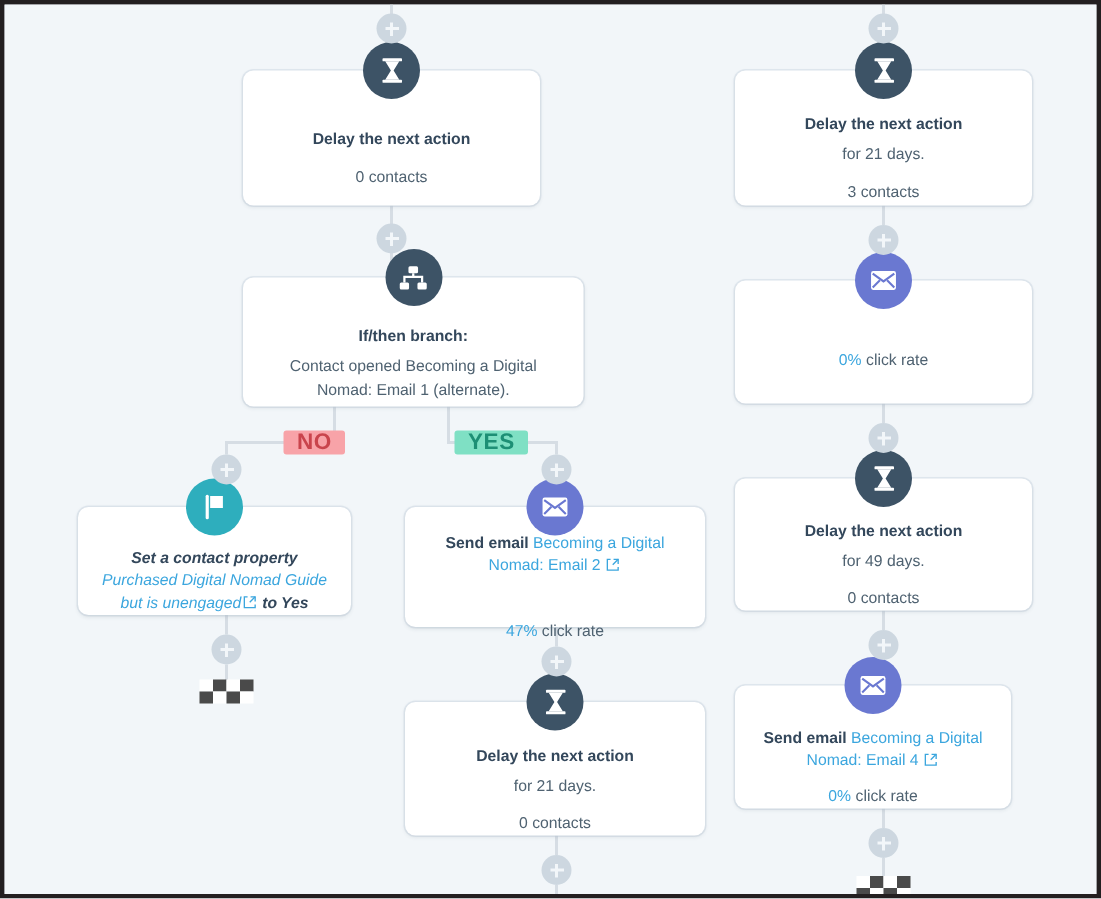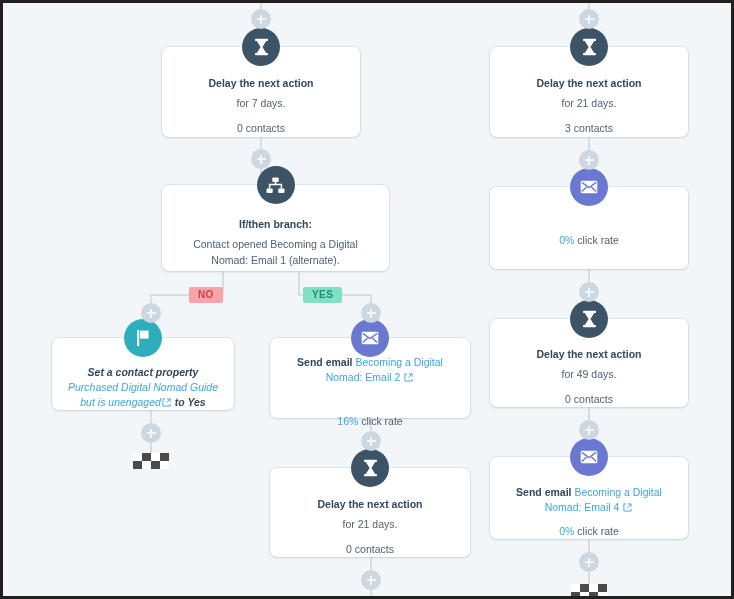--- a/index.html
+++ b/index.html
@@ -121,21 +121,21 @@
   
   .extlink {
     display: inline-block;
     vertical-align: -1px;
     margin: 0 1px;
   }
 
   
   .blabel {
     position: absolute;
-    font-size: 10px;
+    font-size: 15px;
     font-weight: bold;
     letter-spacing: 0.4px;
     padding: 2px 9px 3px 9px;
     border-radius: 2px;
     z-index: 4;
     line-height: 11px;
   }
   .blabel.no  { background: #f8a3a8; color: #c9444c; }
   .blabel.yes { background: #7fe0c4; color: #1d8f75; }
 
@@ -211,21 +211,20 @@
 
     <div class="card" style="left:159px; top:44px; width:198px; height:90px;">
       <div class="bubble delay">
         <svg width="17" height="18" viewBox="0 0 17 18" fill="none">
           <rect x="2" y="0.8" width="13" height="2.1" rx="0.6" fill="#fff"></rect>
           <rect x="2" y="15.1" width="13" height="2.1" rx="0.6" fill="#fff"></rect>
           <path d="M3.8 2.9 H13.2 L9.4 9 L13.2 15.1 H3.8 L7.6 9 Z" fill="#fff"></path>
         </svg>
       </div>
       <div class="title">Delay the next action</div>
-      <div class="sub">for 7 days.</div>
       <div class="meta">0 contacts</div>
     </div>
 
     <div class="card" style="left:159px; top:182px; width:227px; height:86px;">
       <div class="bubble branch">
         <svg width="19" height="17" viewBox="0 0 19 17" fill="none">
           <rect x="6.3" y="0.5" width="6.4" height="4.6" rx="1" fill="#fff"></rect>
           <rect x="0.5" y="11.4" width="6.2" height="4.6" rx="1" fill="#fff"></rect>
           <rect x="12.3" y="11.4" width="6.2" height="4.6" rx="1" fill="#fff"></rect>
           <path d="M9.5 5.1 V7.6 M3.6 11.4 V7.6 H15.4 V11.4" stroke="#fff" stroke-width="1.5" fill="none"></path>
@@ -257,21 +256,21 @@
           <path d="M1.8 11.6 L6.6 6.9 M16.2 11.6 L11.4 6.9" stroke="#6a78d1" stroke-width="1.4" fill="none"></path>
         </svg>
       </div>
       <div class="title"><span>Send email </span><span class="lnk">Becoming a Digital Nomad: Email 2</span>
         <span class="extlink"><svg width="9" height="9" viewBox="0 0 10 10" fill="none">
               <path d="M3.4 1H1v8h8V6.6" stroke="#3ba6de" stroke-width="1" fill="none"></path>
               <path d="M5.6 1H9v3.4" stroke="#3ba6de" stroke-width="1" fill="none"></path>
               <path d="M9 1 5 5" stroke="#3ba6de" stroke-width="1"></path>
             </svg></span>
       </div>
-      <div class="rate"><span class="pct">16%</span><span> click rate</span></div>
+      <div class="rate"><span class="pct">47%</span><span> click rate</span></div>
     </div>
 
     <div class="card" style="left:267px; top:465px; width:200px; height:89px;">
       <div class="bubble delay">
         <svg width="17" height="18" viewBox="0 0 17 18" fill="none">
           <rect x="2" y="0.8" width="13" height="2.1" rx="0.6" fill="#fff"></rect>
           <rect x="2" y="15.1" width="13" height="2.1" rx="0.6" fill="#fff"></rect>
           <path d="M3.8 2.9 H13.2 L9.4 9 L13.2 15.1 H3.8 L7.6 9 Z" fill="#fff"></path>
         </svg>
       </div>
@@ -310,21 +309,21 @@
           <rect x="2" y="0.8" width="13" height="2.1" rx="0.6" fill="#fff"></rect>
           <rect x="2" y="15.1" width="13" height="2.1" rx="0.6" fill="#fff"></rect>
           <path d="M3.8 2.9 H13.2 L9.4 9 L13.2 15.1 H3.8 L7.6 9 Z" fill="#fff"></path>
         </svg>
       </div>
       <div class="title">Delay the next action</div>
       <div class="sub">for 49 days.</div>
       <div class="meta">0 contacts</div>
     </div>
 
-    <div class="card" style="left:487px; top:454px; width:198px; height:82px;">
+    <div class="card" style="left:487px; top:454px; width:184px; height:82px;">
       <div class="bubble email">
         <svg width="18" height="14" viewBox="0 0 18 14" fill="none">
           <rect x="0.7" y="0.7" width="16.6" height="12.6" rx="1.4" fill="#fff"></rect>
           <path d="M1.8 2.4 L9 7.6 L16.2 2.4" stroke="#6a78d1" stroke-width="1.4" fill="none"></path>
           <path d="M1.8 11.6 L6.6 6.9 M16.2 11.6 L11.4 6.9" stroke="#6a78d1" stroke-width="1.4" fill="none"></path>
         </svg>
       </div>
       <div class="title"><span>Send email </span><span class="lnk">Becoming a Digital Nomad: Email 4</span>
         <span class="extlink"><svg width="9" height="9" viewBox="0 0 10 10" fill="none">
               <path d="M3.4 1H1v8h8V6.6" stroke="#3ba6de" stroke-width="1" fill="none"></path>

